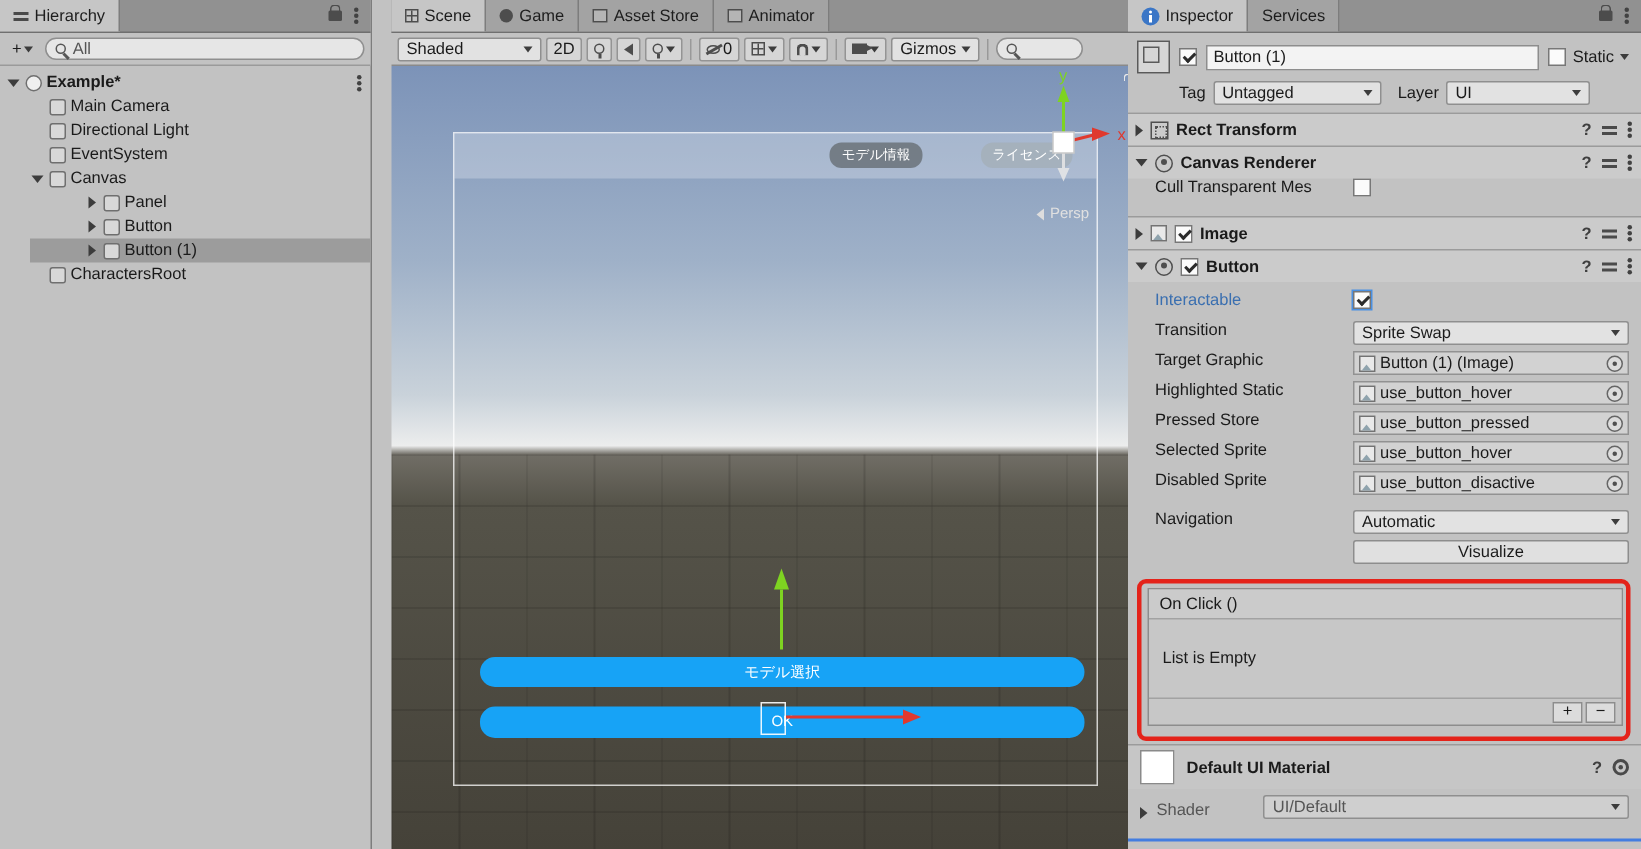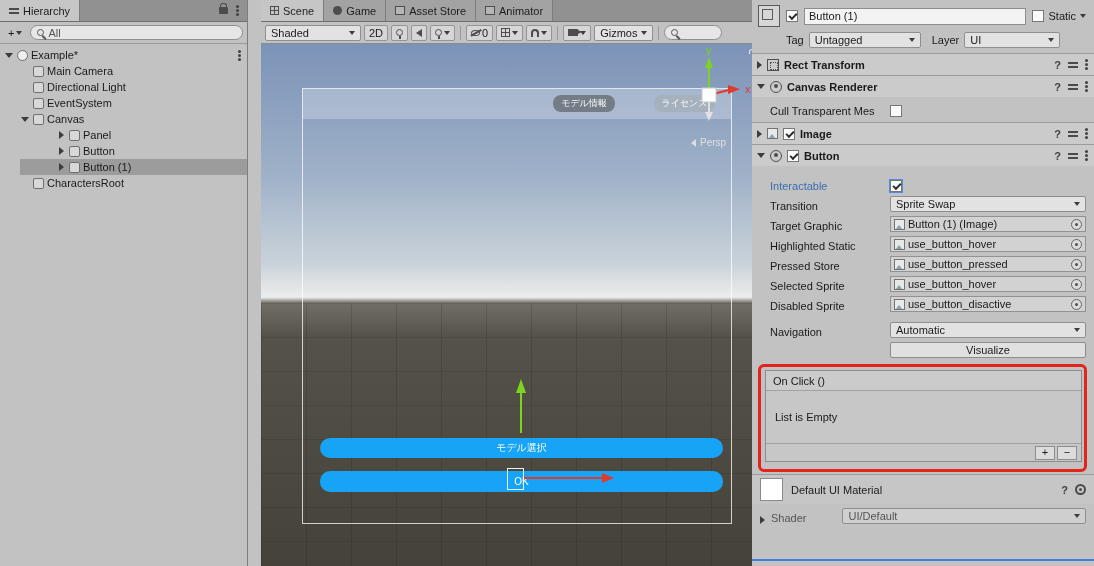--- a/index.html
+++ b/index.html
@@ -46,21 +46,21 @@
   .plus-dd { display:flex; align-items:center; gap:2px; padding:1px 3px; border:1px solid transparent; }
   .searchbox { flex:1; height:15px; background:#e6e6e6; border:1px solid #8f8f8f; border-radius:8px; display:flex; align-items:center; gap:4px; padding:0 6px; color:#555; }
   .tree { flex:1; padding-top:3px; overflow:hidden; }
   .trow { height:16px; display:flex; align-items:center; gap:3px; padding-right:6px; }
   .trow .fold { width:10px; flex:none; display:flex; justify-content:center; }
   .trow.lvl0 { padding-left:4px; }
   .trow.lvl1 { padding-left:20px; }
   .trow.lvl2 { padding-left:36px;margin-left:20px; }
   .trow.sel { background:#9c9c9c; }
   .trow .spacer { flex:1; }
-  .bold { font-weight:normal; }
+  .bold { font-weight:bold; }
   .h-icon { width:11px;height:11px;border:1px solid #6f6f6f;background:#d8d8d8;border-radius:2px;flex:none; }
   .h-icon.unity { border-radius:50%; background:#efefef; }
   .h-icon.blue { background:#5b9bd5; border-color:#366ca3; }
   .blue-text { color:#3a6fb0; }
 
   
   #scene { position:absolute; left:249px; top:0; width:503px; height:566px; display:flex; flex-direction:column; background:#c2c2c2; border-right:1px solid #6f6f6f;margin-left:12px; }
   .s-toolbar { height:22px; background:#c2c2c2; border-bottom:1px solid #8a8a8a; display:flex; align-items:center; gap:3px; padding:0 4px; }
   .dd { height:16px; background:#e2e2e2; border:1px solid #8f8f8f; border-radius:2px; display:flex; align-items:center; gap:4px; padding:0 5px; }
   .tgl { height:16px; border:1px solid #949494; background:#d6d6d6; border-radius:2px; display:flex; align-items:center; justify-content:center; gap:2px; padding:0 4px; }
@@ -104,21 +104,21 @@
   .static-ctl { display:flex; align-items:center; gap:4px; padding-right:2px; }
   .go-row2 { display:flex; align-items:center; gap:5px; padding-left:28px; }
   .go-row2 .dd { flex:none; }
   .comp-h { height:22px; background:#cbcbcb; border-top:1px solid #9b9b9b; display:flex; align-items:center; gap:5px; padding:0 6px 0 5px; }
   .comp-h .title { font-weight:bold; }
   .comp-h .right { margin-left:auto; display:flex; align-items:center; gap:7px; }
   .ci-rect { width:12px;height:12px;border:1px solid #4f4f4f;position:relative;flex:none; }
   .ci-rect::after { content:"";position:absolute;left:2px;top:2px;width:6px;height:6px;border:1px dotted #4f4f4f; }
   .ci-circ { width:12px;height:12px;border:1.5px solid #4f4f4f;border-radius:50%;position:relative;flex:none; }
   .ci-circ.dot::after { content:"";position:absolute;left:2.5px;top:2.5px;width:4px;height:4px;border-radius:50%;background:#4f4f4f; }
-  .irow { display:flex; align-items:flex-end; min-height:20px; padding:0 8px 0 18px; gap:4px; }
+  .irow { display:flex; align-items:flex-start; min-height:20px; padding:0 8px 0 18px; gap:16px; }
   .ilabel { width:116px; flex:none; }
   .ival { flex:1; min-width:0; display:flex; align-items:center; }
   .ival .dd, .ival .objf, .ival .btn { flex:1; }
   .objf { height:16px; background:#d2d2d2; border:1px solid #929292; display:flex; align-items:center; gap:3px; padding:0 3px; white-space:nowrap; overflow:hidden; }
   .btn { height:16px; background:#e0e0e0; border:1px solid #8d8d8d; border-radius:2px; display:flex; align-items:center; justify-content:center; }
   .uevent-wrap { position:relative; margin:12px 12px 0 13px; }
   .red-box { position:absolute; left:-7px; top:-6px; right:-5px; bottom:-10px; border:3px solid #e4231a; border-radius:6px; pointer-events:none; z-index:5; }
   .uevent { border:1px solid #8d8d8d; background:#c7c7c7; }
   .uevent-h { height:20px; background:#cbcbcb; border-bottom:1px solid #a2a2a2; display:flex; align-items:center; padding:0 7px; }
   .uevent-b { height:52px; display:flex; align-items:center; padding:0 9px; }
@@ -328,20 +328,33 @@
     </div>
 
     <div class="persp" style="left:430px;top:93px;">
       <span class="tri-l"></span>
       <span>Persp</span>
     </div>
   </div>
 </main>
 
 <aside id="inspector">
+  <div class="tabstrip">
+    <div class="tab active">
+      <span class="insp-icon"></span>
+      <span>Inspector</span>
+    </div>
+    <div class="tab">
+      <span>Services</span>
+    </div>
+    <div class="strip-right">
+      <span class="lock"></span>
+      <span class="kebab"></span>
+    </div>
+  </div>
 
   <div class="go-header">
     <div class="go-row1">
       <span class="cube3d"></span>
       <span class="cbx on"></span>
       <div class="tf name-field">
         <span>Button (1)</span>
       </div>
       <div class="static-ctl">
         <span class="cbx"></span>

